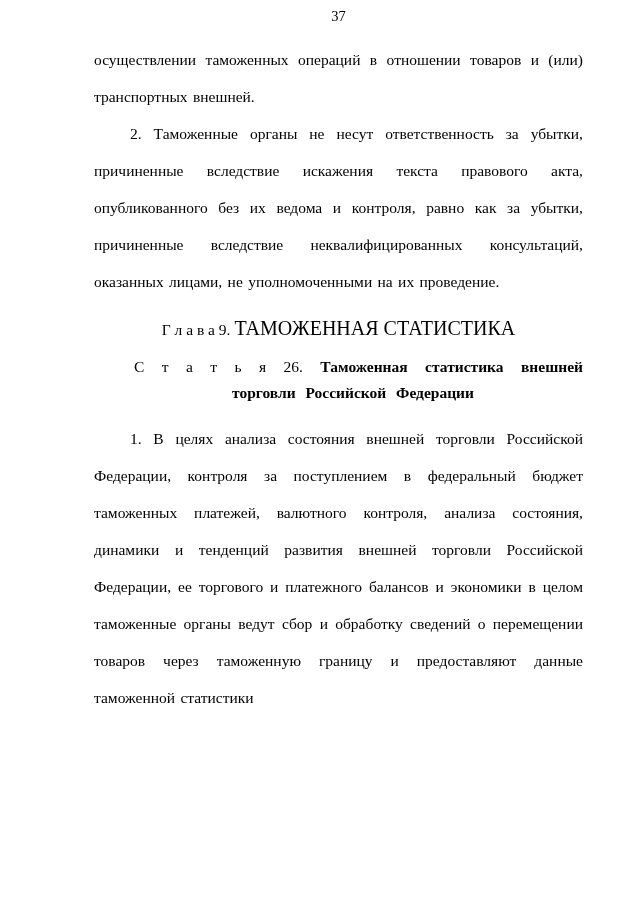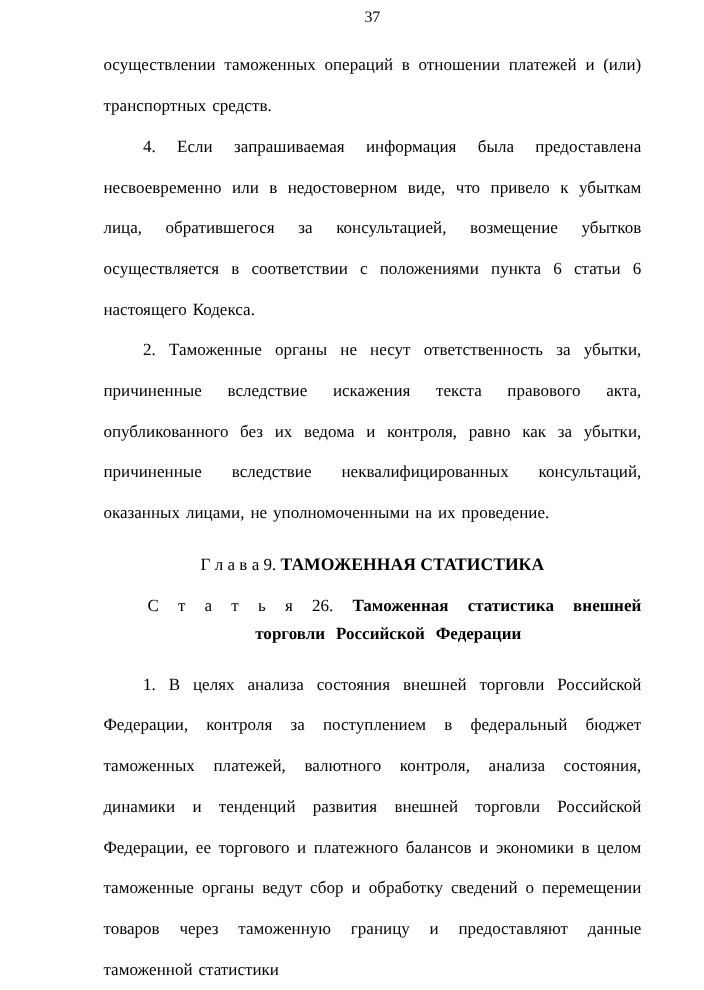--- a/index.html
+++ b/index.html
@@ -31,45 +31,44 @@
     word-spacing: 1.5px;
   }
   .para.no-indent { text-indent: 0; }
   .chapter-heading {
     text-align: center;
     font-size: 15.5px;
     line-height: 37px;
     margin-top: 10px;
   }
   .chapter-heading .heading-title {
-    font-weight: bold;
-    font-size: 16px;
+    font-weight: normal;
+    font-size: 20px;
   }
   .article-heading {
     font-size: 15.5px;
     line-height: 26px;
     text-align: justify;
     padding-left: 138px;
     text-indent: -98px;
     margin-top: 6px;
     word-spacing: 6px;
   }
   .article-heading .heading-title { font-weight: bold; }
   .body-start { margin-top: 14px; }
 </style>
 </head>
 <body>
 
 <div class="page">
 
   <div class="page-number">37</div>
 
-  <p class="para no-indent">осуществлении таможенных операций в отношении платежей и (или) транспортных средств.</p>
+  <p class="para no-indent">осуществлении таможенных операций в отношении товаров и (или) транспортных внешней.</p>
 
-  <p class="para">4. Если запрашиваемая информация была предоставлена несвоевременно или в недостоверном виде, что привело к убыткам лица, обратившегося за консультацией, возмещение убытков осуществляется в соответствии с положениями пункта 6 статьи 6 настоящего Кодекса.</p>
 
   <p class="para">2. Таможенные органы не несут ответственность за убытки, причиненные вследствие искажения текста правового акта, опубликованного без их ведома и контроля, равно как за убытки, причиненные вследствие неквалифицированных консультаций, оказанных лицами, не уполномоченными на их проведение.</p>
 
   <div class="chapter-heading">
     <span class="heading-label">Г л а в а 9.</span>
     <span class="heading-title">ТАМОЖЕННАЯ СТАТИСТИКА</span>
   </div>
 
   <div class="article-heading">
     <span class="heading-label">С т а т ь я 26.</span>

